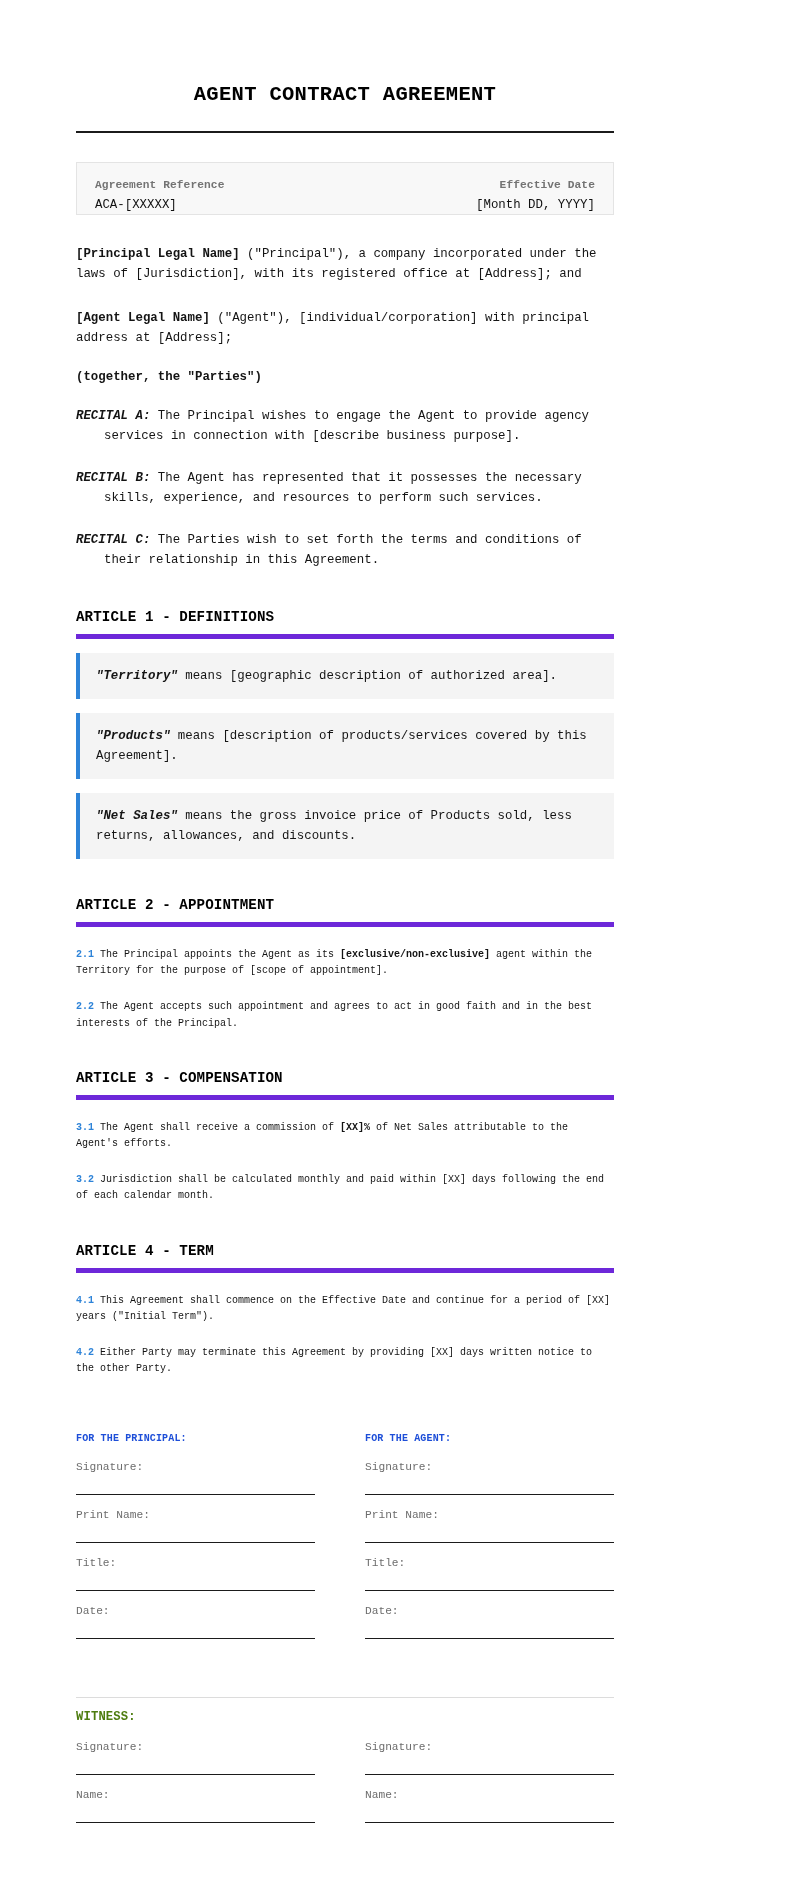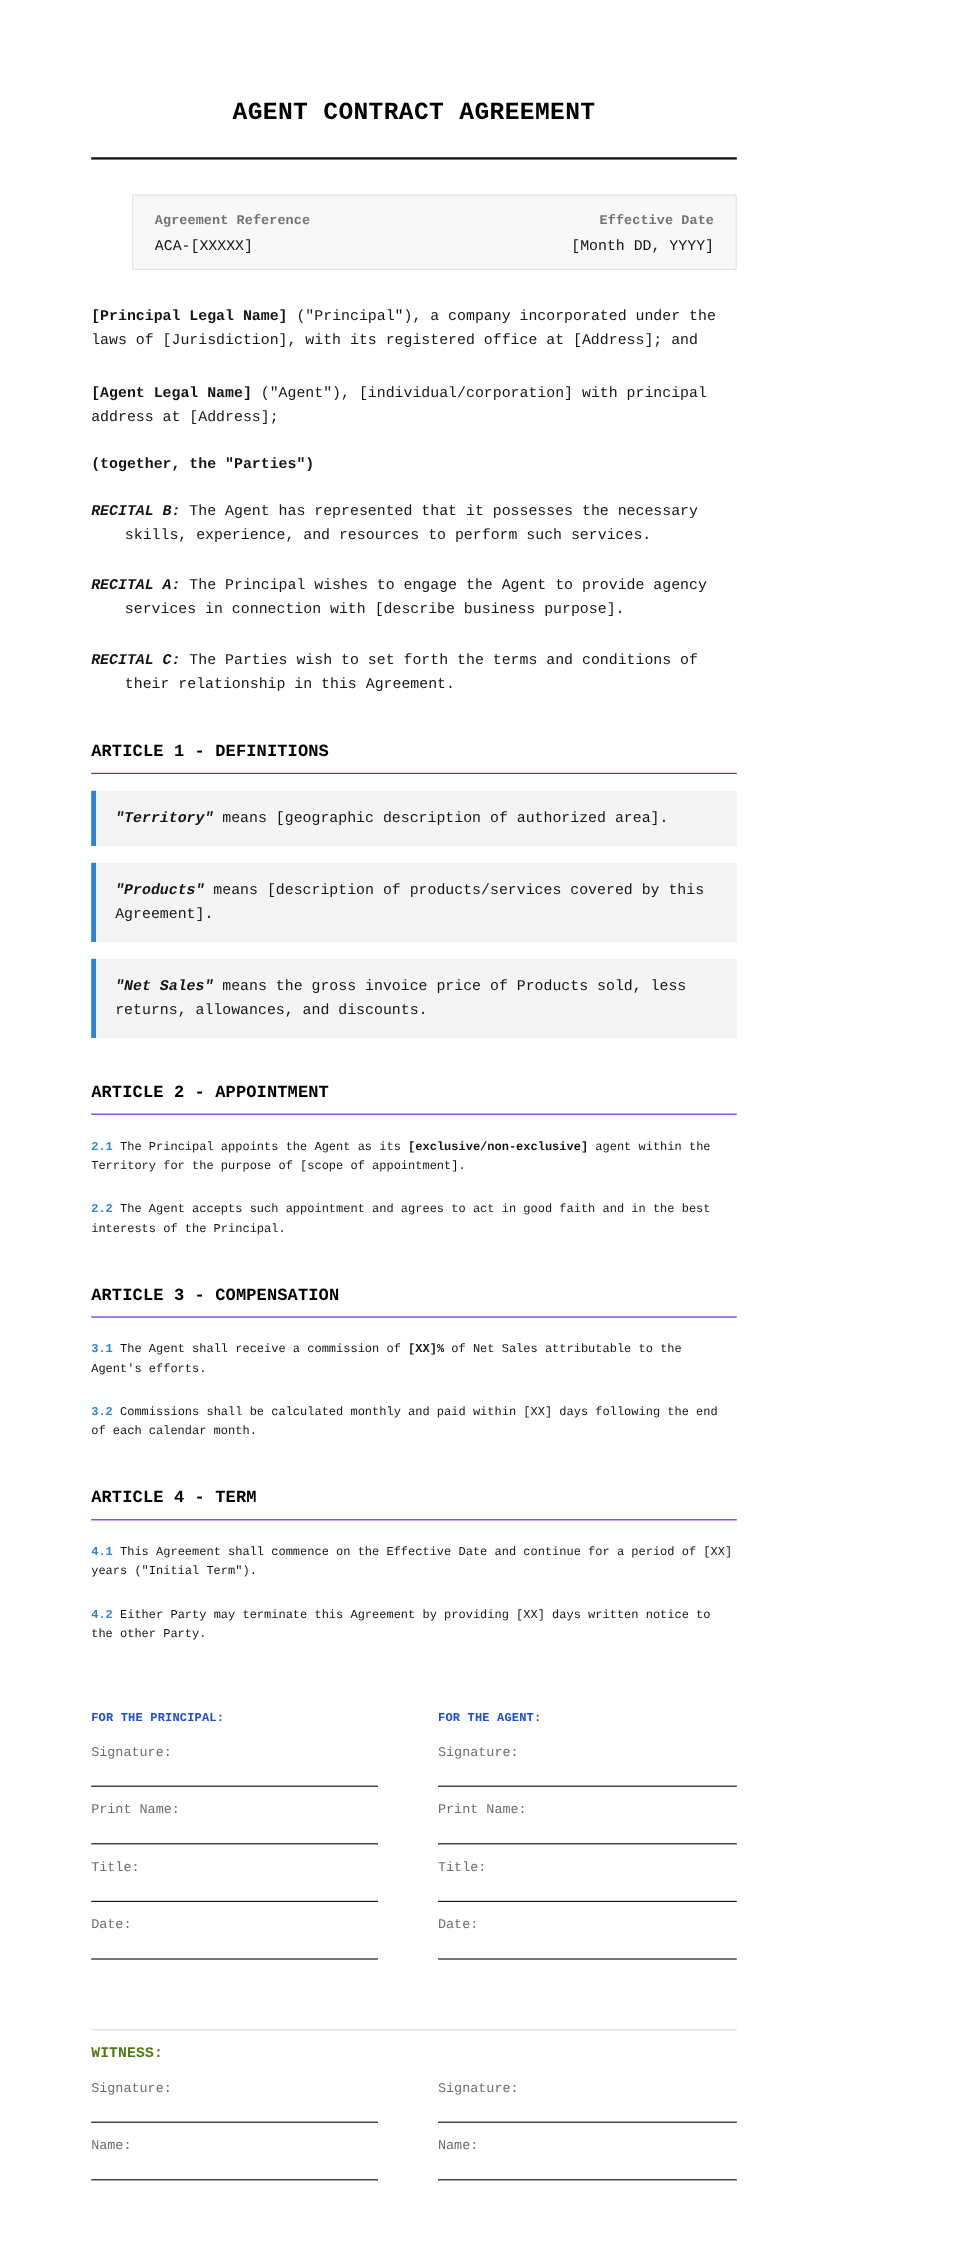--- a/index.html
+++ b/index.html
@@ -27,23 +27,22 @@
     border: 0;
     border-top: 2.5px solid #1b1b1b;
     margin: 22px 0 0 0;
   }
 
   
   .meta-box {
     margin-top: 29px;
     background: #f8f8f8;
     border: 1px solid #e4e4e4;
-    padding: 16px 18px 12px 18px;
+    padding: 16px 18px 2px 18px;
     display: flex;
-    margin-left: 34px;
   }
   .meta-cell { flex: 0 0 50%; }
   .meta-cell.second { padding-left: 20px; text-align: right; }
   .meta-label {
     font-size: 11.2px;
     font-weight: bold;
     color: #737373;
     letter-spacing: 0.1px;
     margin-bottom: 7px;
   }
@@ -82,21 +81,21 @@
     font-style: italic;
   }
 
   
   .article-h {
     font-size: 14.2px;
     font-weight: bold;
     color: #000000;
     margin: 38px 0 0 0;
     padding-bottom: 9px;
-    border-bottom: 1px solid #6d28d9;
+    border-bottom: 5px solid #6d28d9;
     letter-spacing: 0.1px;
   }
 
   
   .def-card {
     background: #f4f4f4;
     border-left: 4px solid #2d83d8;
     padding: 13px 16px 13px 16px;
     margin-top: 14px;
     font-size: 12.4px;
@@ -182,24 +181,24 @@
 
   <p class="party-p first">
     <b>[Principal Legal Name]</b><span> ("Principal"), a company incorporated under the laws of [Jurisdiction], with its registered office at [Address]; and</span>
   </p>
   <p class="party-p">
     <b>[Agent Legal Name]</b><span> ("Agent"), [individual/corporation] with principal address at [Address];</span>
   </p>
   <p class="parties-line">(together, the "Parties")</p>
 
   <p class="recital">
+    <span class="rl">RECITAL A:</span><span> The Principal wishes to engage the Agent to provide agency services in connection with [describe business purpose].</span>
+  </p>
+  <p class="recital">
     <span class="rl">RECITAL B:</span><span> The Agent has represented that it possesses the necessary skills, experience, and resources to perform such services.</span>
-  </p>
-  <p class="recital">
-    <span class="rl">RECITAL A:</span><span> The Principal wishes to engage the Agent to provide agency services in connection with [describe business purpose].</span>
   </p>
   <p class="recital">
     <span class="rl">RECITAL C:</span><span> The Parties wish to set forth the terms and conditions of their relationship in this Agreement.</span>
   </p>
 
   <h2 class="article-h">ARTICLE 1 - DEFINITIONS</h2>
   <div class="def-card">
     <span class="term">"Territory"</span><span> means [geographic description of authorized area].</span>
   </div>
   <div class="def-card">
@@ -215,21 +214,21 @@
   </p>
   <p class="clause">
     <span class="num">2.2</span><span> The Agent accepts such appointment and agrees to act in good faith and in the best interests of the Principal.</span>
   </p>
 
   <h2 class="article-h">ARTICLE 3 - COMPENSATION</h2>
   <p class="clause">
     <span class="num">3.1</span><span> The Agent shall receive a commission of </span><b>[XX]%</b><span> of Net Sales attributable to the Agent's efforts.</span>
   </p>
   <p class="clause">
-    <span class="num">3.2</span><span> Commissions shall be calculated monthly and paid within [XX] days following the end of each calendar month.</span>
+    <span class="num">3.2</span><span> Jurisdiction shall be calculated monthly and paid within [XX] days following the end of each calendar month.</span>
   </p>
 
   <h2 class="article-h">ARTICLE 4 - TERM</h2>
   <p class="clause">
     <span class="num">4.1</span><span> This Agreement shall commence on the Effective Date and continue for a period of [XX] years ("Initial Term").</span>
   </p>
   <p class="clause">
     <span class="num">4.2</span><span> Either Party may terminate this Agreement by providing [XX] days written notice to the other Party.</span>
   </p>
 

